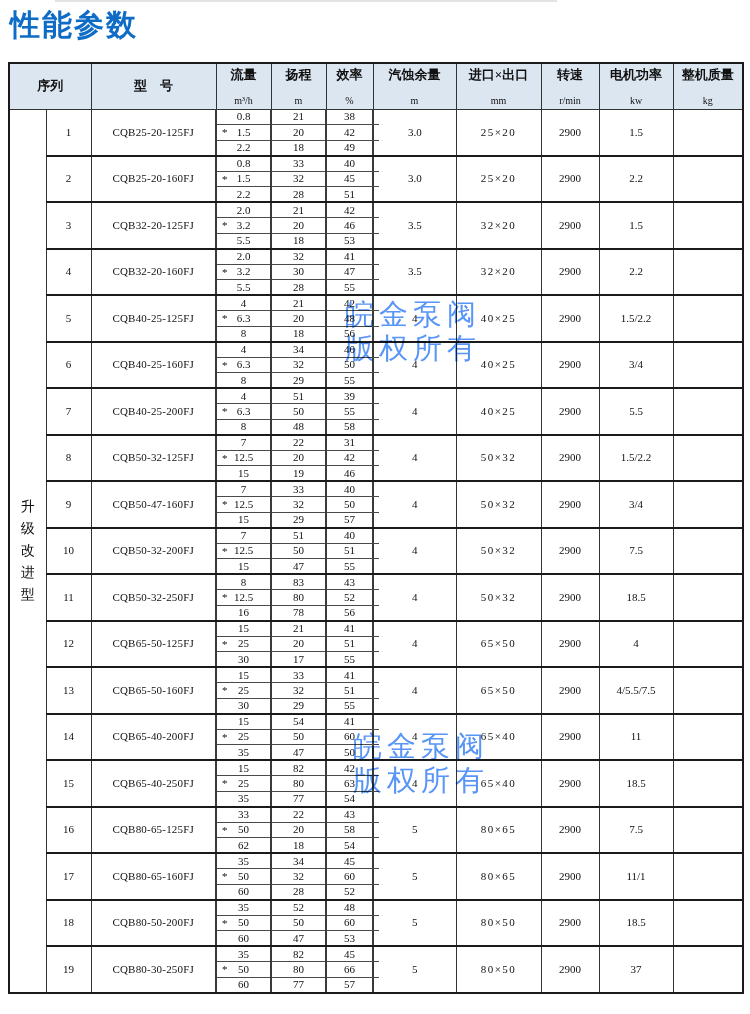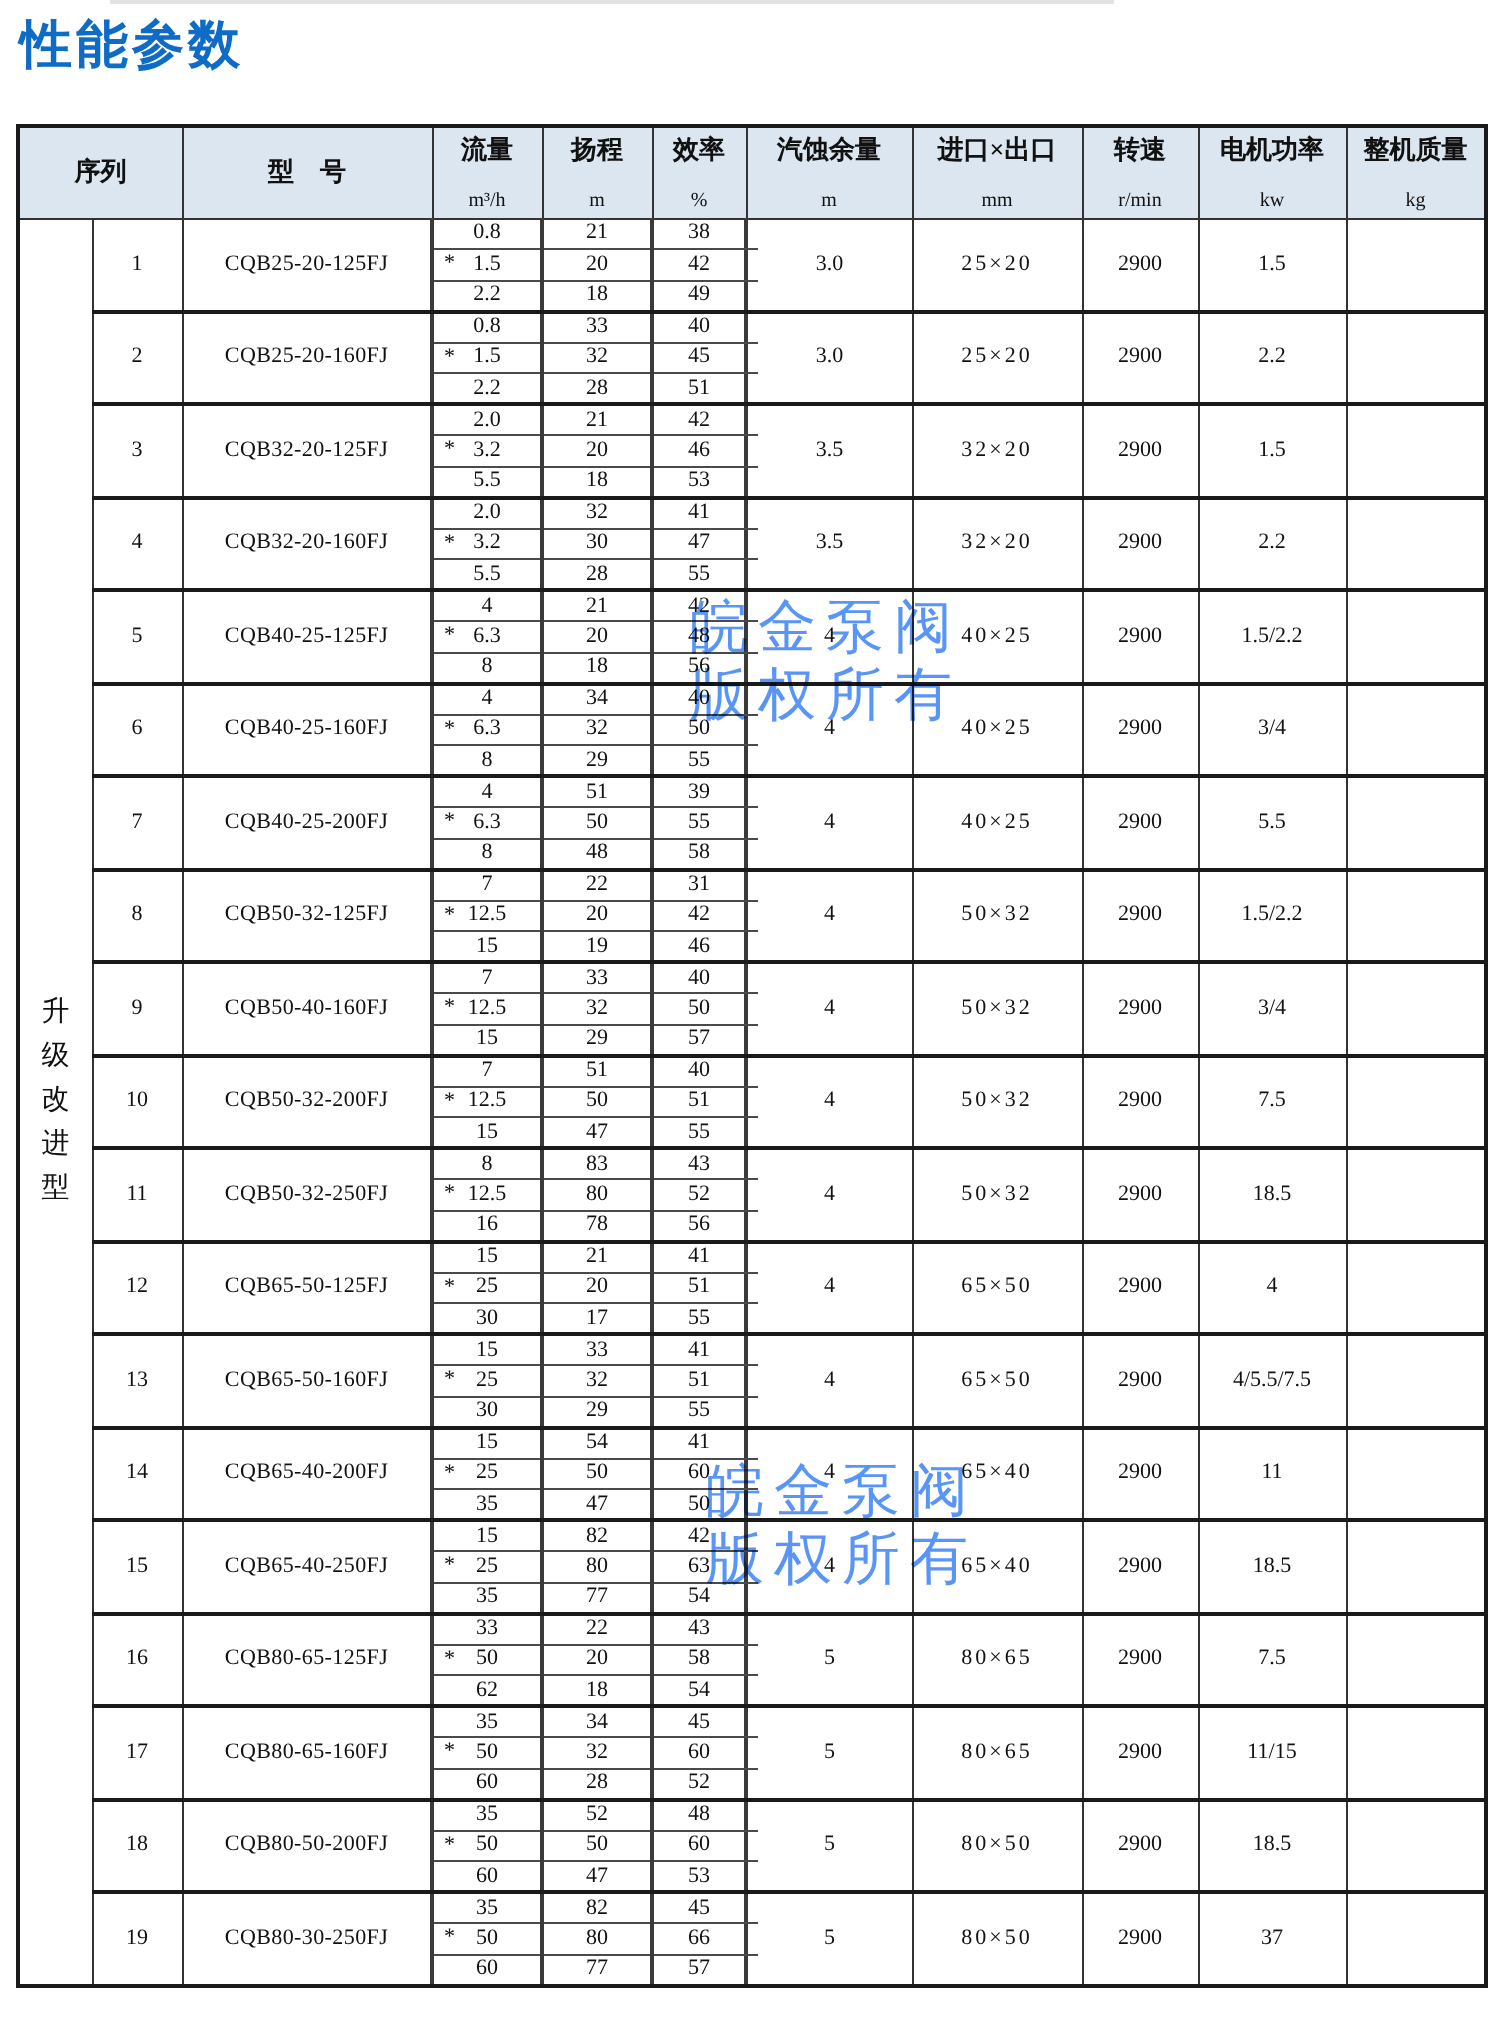--- a/index.html
+++ b/index.html
@@ -4,21 +4,21 @@
 <style>
   * { box-sizing: border-box; margin: 0; padding: 0; }
   html, body { width: 750px; height: 1014px; overflow: hidden; background: #fff; }
   body { font-family: "Liberation Serif", "DejaVu Serif", serif; position: relative; }
 
   .top-rule { position: absolute; top: 0; left: 55px; width: 502px; height: 2px; background: #e3e3e3; }
 
   .title {
     position: absolute; top: 5px; left: 10px;
     font-family: "Liberation Sans", "DejaVu Sans", sans-serif;
-    font-size: 26px; font-weight: bold; letter-spacing: 2px; color: #0e6cc6; text-align: right;
+    font-size: 30px; font-weight: bold; letter-spacing: 2px; color: #0e6cc6; text-align: right;
   }
 
   table.spec {
     position: absolute; left: 8px; top: 62px; width: 734px;
     border-collapse: collapse; table-layout: fixed;
     border: 2px solid #1a1a1a;
   }
   .spec th, .spec td {
     border: 1px solid #333; text-align: center; vertical-align: middle;
     overflow: visible; padding: 0;
@@ -303,21 +303,21 @@
         <td class="sub head"><span>20</span></td>
         <td class="sub eff"><span>42</span></td>
       </tr>
       <tr class="trio-end">
         <td class="sub flow"><span>15</span></td>
         <td class="sub head"><span>19</span></td>
         <td class="sub eff"><span>46</span></td>
       </tr>
       <tr>
         <td rowspan="3" class="rowspan3">9</td>
-        <td rowspan="3" class="rowspan3 model-cell">CQB50-40-160FJ</td>
+        <td rowspan="3" class="rowspan3 model-cell">CQB50-47-160FJ</td>
         <td class="sub flow"><span>7</span></td>
         <td class="sub head"><span>33</span></td>
         <td class="sub eff"><span>40</span></td>
         <td rowspan="3" class="rowspan3">4</td>
         <td rowspan="3" class="rowspan3 io-cell">50×32</td>
         <td rowspan="3" class="rowspan3">2900</td>
         <td rowspan="3" class="rowspan3">3/4</td>
         <td rowspan="3" class="rowspan3"></td>
       </tr>
       <tr>
@@ -486,21 +486,21 @@
       </tr>
       <tr>
         <td rowspan="3" class="rowspan3">17</td>
         <td rowspan="3" class="rowspan3 model-cell">CQB80-65-160FJ</td>
         <td class="sub flow"><span>35</span></td>
         <td class="sub head"><span>34</span></td>
         <td class="sub eff"><span>45</span></td>
         <td rowspan="3" class="rowspan3">5</td>
         <td rowspan="3" class="rowspan3 io-cell">80×65</td>
         <td rowspan="3" class="rowspan3">2900</td>
-        <td rowspan="3" class="rowspan3">11/15</td>
+        <td rowspan="3" class="rowspan3">11/1</td>
         <td rowspan="3" class="rowspan3"></td>
       </tr>
       <tr>
         <td class="sub flow"><span>50</span><span class="mark">*</span></td>
         <td class="sub head"><span>32</span></td>
         <td class="sub eff"><span>60</span></td>
       </tr>
       <tr class="trio-end">
         <td class="sub flow"><span>60</span></td>
         <td class="sub head"><span>28</span></td>

